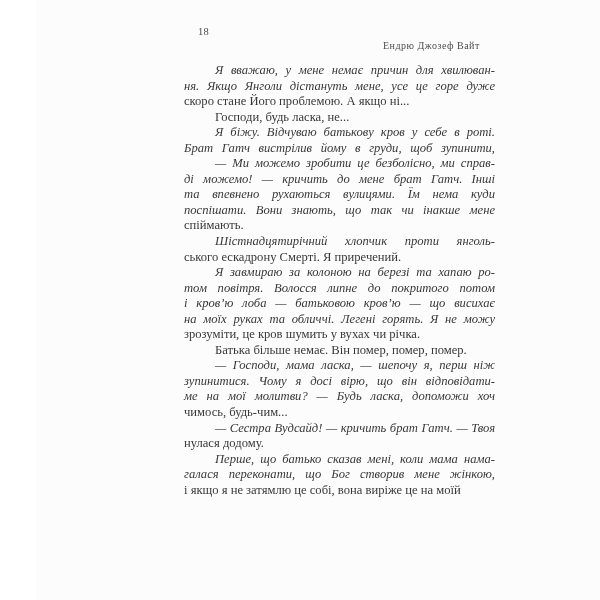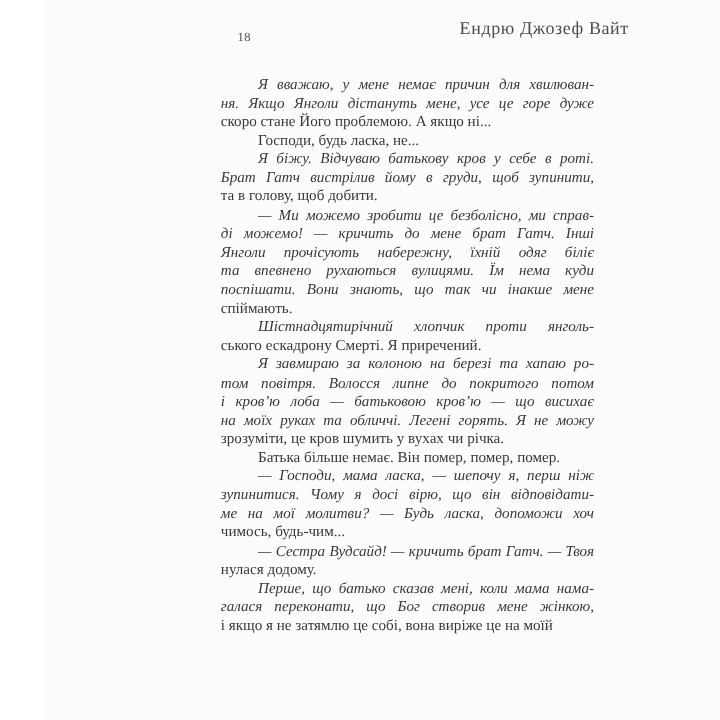--- a/index.html
+++ b/index.html
@@ -22,22 +22,22 @@
     position: absolute;
     left: 162px;
     top: 26px;
     font-size: 10.5px;
     color: #4b4b4b;
     letter-spacing: 0.3px;
   }
   .running-title {
     position: absolute;
     left: 347px;
-    top: 16px;
-    font-size: 15px;
+    top: 40px;
+    font-size: 10px;
     color: #4b4b4b;
     letter-spacing: 0.5px;
     white-space: nowrap;
   }
   
   .text-block {
     position: absolute;
     left: 148px;
     top: 63px;
     width: 311px;
@@ -77,26 +77,24 @@
         <div class="line indent fill">Я вважаю, у мене немає причин для хвилюван-</div>
         <div class="line fill">ня. Якщо Янголи дістануть мене, усе це горе дуже</div>
         <div class="line">скоро стане Його проблемою. А якщо ні...</div>
       </div>
       <div class="para">
         <div class="line indent">Господи, будь ласка, не...</div>
       </div>
       <div class="para">
         <div class="line indent fill">Я біжу. Відчуваю батькову кров у себе в роті.</div>
         <div class="line fill">Брат Гатч вистрілив йому в груди, щоб зупинити,</div>
-        <div class="line">та в голову, щоб добити.</div>
       </div>
       <div class="para">
         <div class="line indent fill">— Ми можемо зробити це безболісно, ми справ-</div>
         <div class="line fill">ді можемо! — кричить до мене брат Гатч. Інші</div>
-        <div class="line fill">Янголи прочісують набережну, їхній одяг біліє</div>
         <div class="line fill">та впевнено рухаються вулицями. Їм нема куди</div>
         <div class="line fill">поспішати. Вони знають, що так чи інакше мене</div>
         <div class="line">спіймають.</div>
       </div>
       <div class="para">
         <div class="line indent fill">Шістнадцятирічний хлопчик проти янголь-</div>
         <div class="line">ського ескадрону Смерті. Я приречений.</div>
       </div>
       <div class="para">
         <div class="line indent fill">Я завмираю за колоною на березі та хапаю ро-</div>

